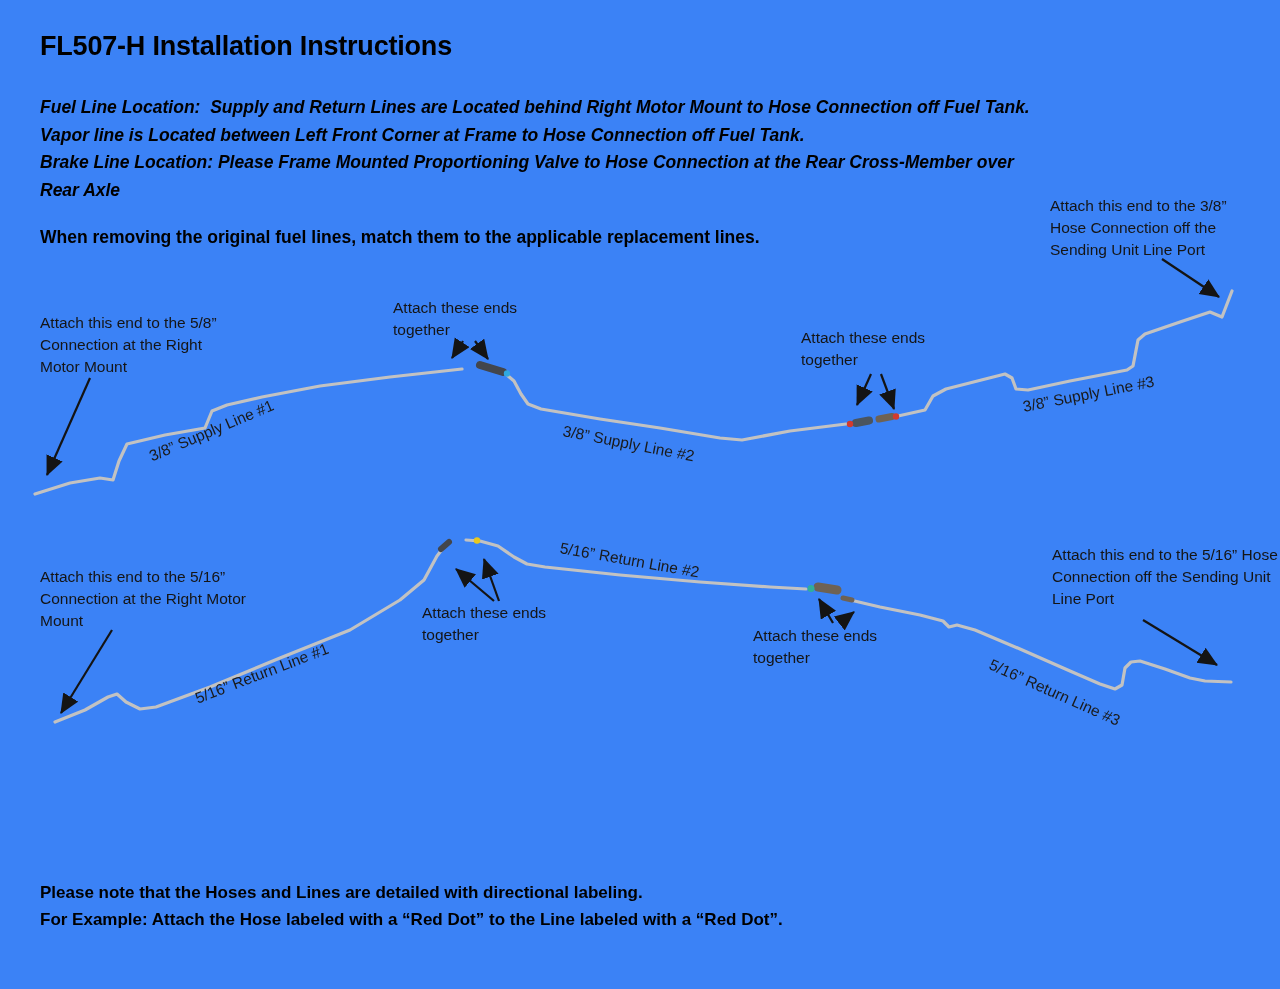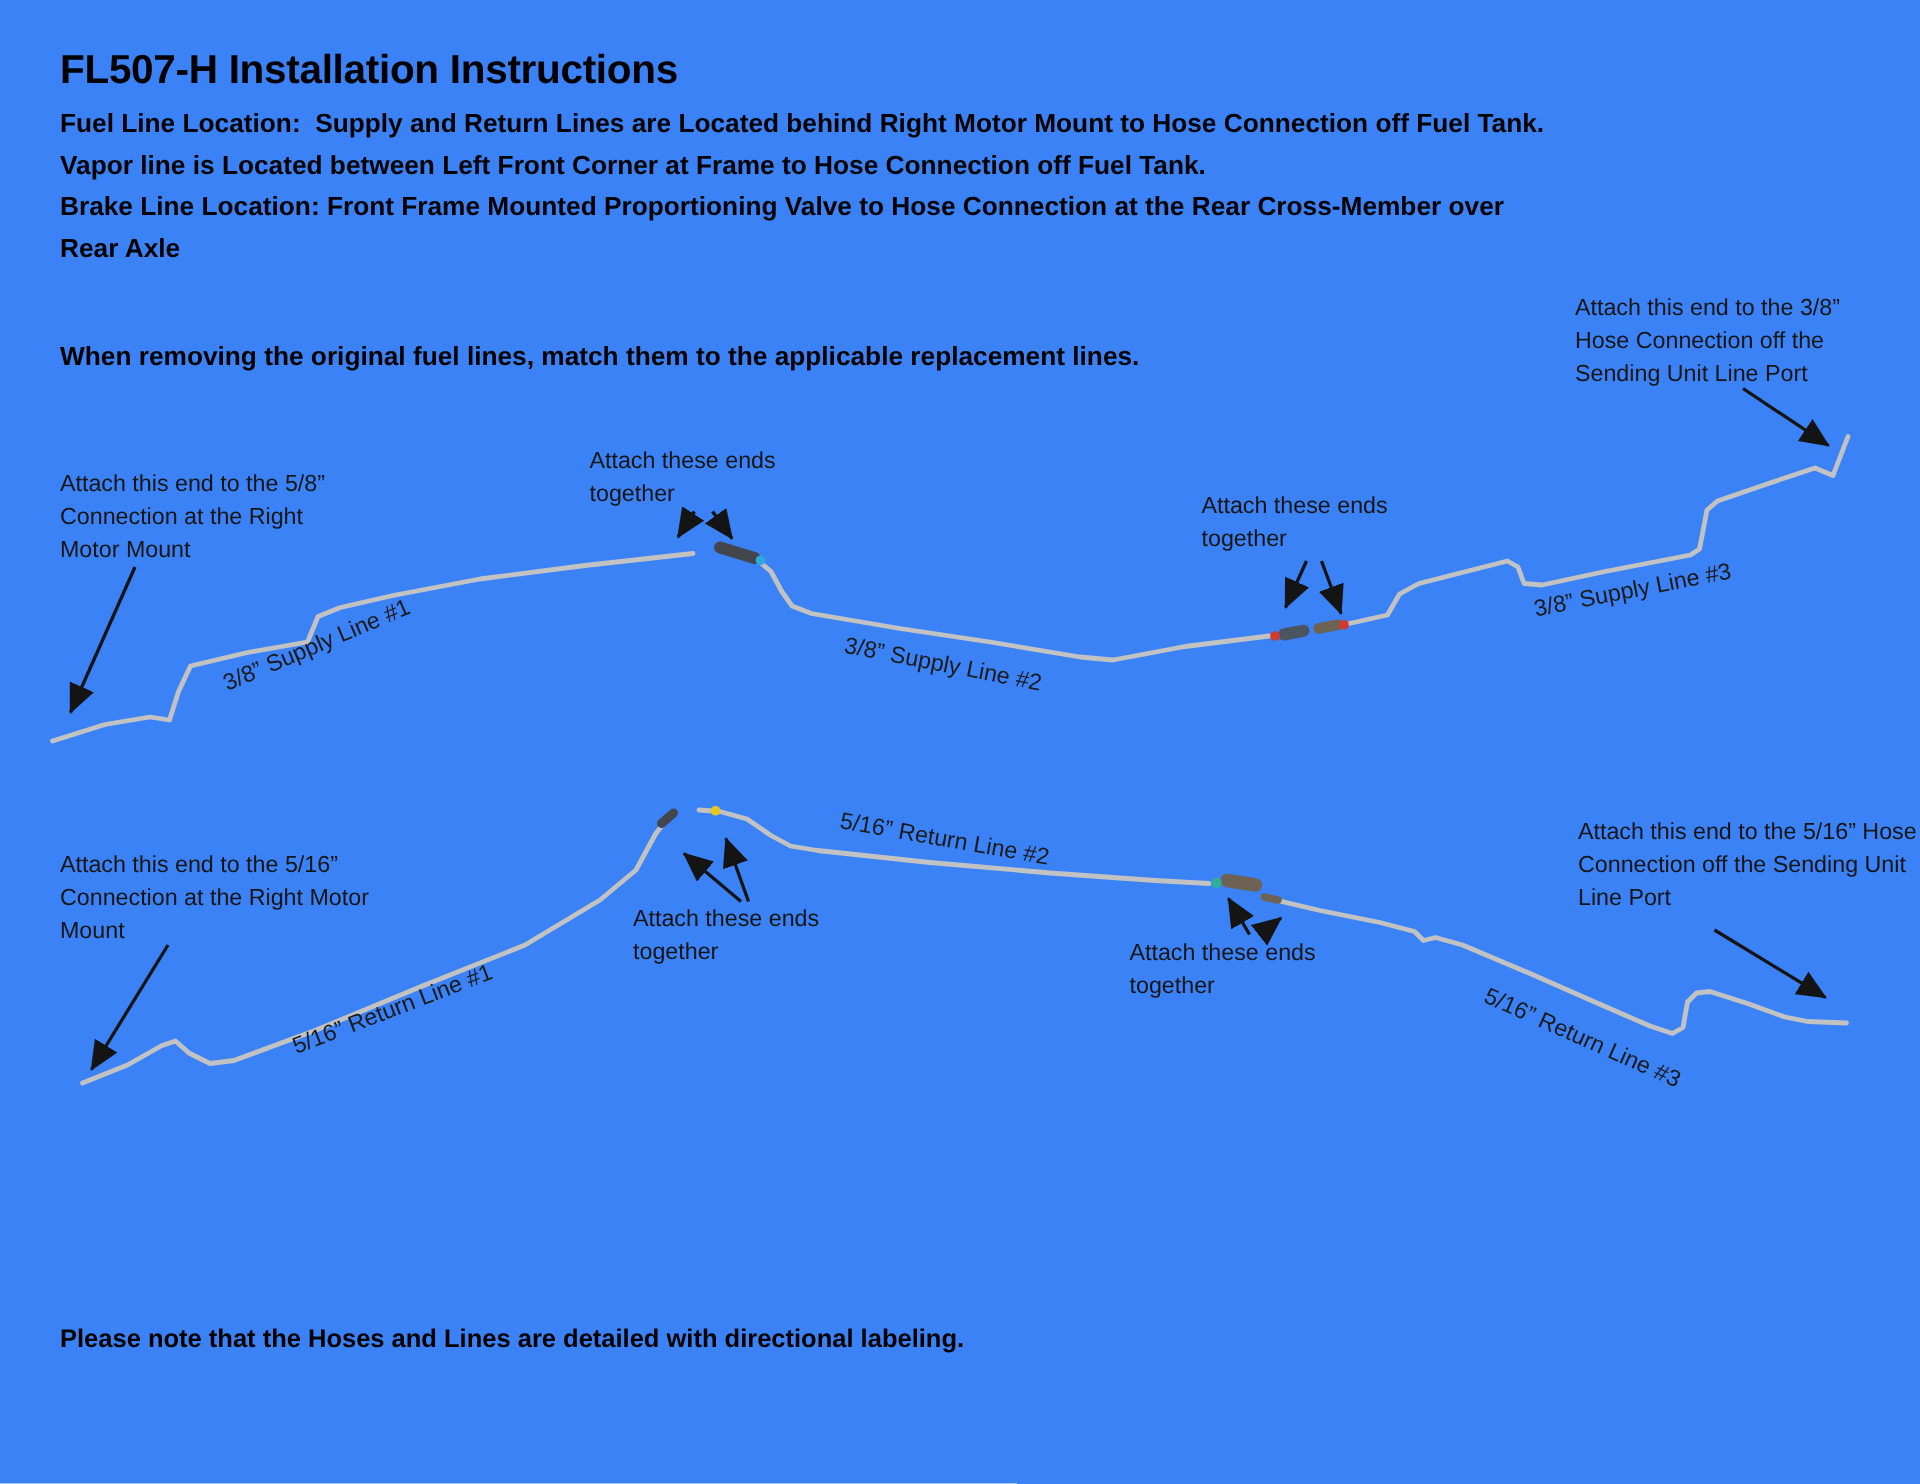--- a/index.html
+++ b/index.html
@@ -83,24 +83,24 @@
       <line x1="494" y1="601" x2="456" y2="569" marker-end="url(#ah)"></line>
       <line x1="499" y1="601" x2="484" y2="559" marker-end="url(#ah)"></line>
       <line x1="833" y1="623" x2="819" y2="599" marker-end="url(#ah)"></line>
       <line x1="840" y1="623" x2="854" y2="612" marker-end="url(#ah)"></line>
       <line x1="1143" y1="620" x2="1217" y2="665" marker-end="url(#ah)"></line>
     </g>
   </svg>
 
   <div class="abs title" style="left:40px;top:31px;">FL507-H Installation Instructions</div>
 
-  <div class="abs" style="left:40px;top:69px;width:1160px;">
+  <div class="abs" style="left:40px;top:94px;width:1160px;font-style:italic;">
     <div class="intro-line">Fuel Line Location:  Supply and Return Lines are Located behind Right Motor Mount to Hose Connection off Fuel Tank.</div>
     <div class="intro-line">Vapor line is Located between Left Front Corner at Frame to Hose Connection off Fuel Tank.</div>
-    <div class="intro-line">Brake Line Location: Front Frame Mounted Proportioning Valve to Hose Connection at the Rear Cross-Member over</div>
+    <div class="intro-line">Brake Line Location: Please Frame Mounted Proportioning Valve to Hose Connection at the Rear Cross-Member over</div>
     <div class="intro-line">Rear Axle</div>
   </div>
 
   <div class="abs instruction" style="left:40px;top:227px;">When removing the original fuel lines, match them to the applicable replacement lines.</div>
 
   <div class="abs callout" style="left:1050px;top:195px;width:200px;">Attach this end to the 3/8” Hose Connection off the Sending Unit Line Port</div>
   <div class="abs callout" style="left:40px;top:312px;width:200px;">Attach this end to the 5/8” Connection at the Right Motor Mount</div>
   <div class="abs callout center" style="left:393px;top:297px;width:150px;">Attach these ends together</div>
   <div class="abs callout center" style="left:801px;top:327px;width:150px;">Attach these ends together</div>
   <div class="abs callout" style="left:40px;top:566px;width:225px;">Attach this end to the 5/16” Connection at the Right Motor Mount</div>
@@ -110,15 +110,16 @@
 
   <div class="abs line-label" style="left:150px;top:448px;transform:rotate(-23deg);">3/8” Supply Line #1</div>
   <div class="abs line-label" style="left:563px;top:422px;transform:rotate(11deg);">3/8” Supply Line #2</div>
   <div class="abs line-label" style="left:1023px;top:398px;transform:rotate(-11deg);">3/8” Supply Line #3</div>
   <div class="abs line-label" style="left:196px;top:690px;transform:rotate(-21deg);">5/16” Return Line #1</div>
   <div class="abs line-label" style="left:560px;top:539px;transform:rotate(10deg);">5/16” Return Line #2</div>
   <div class="abs line-label" style="left:990px;top:655px;transform:rotate(24deg);">5/16” Return Line #3</div>
 
   <div class="abs" style="left:40px;top:879px;width:1100px;">
     <div class="note-line">Please note that the Hoses and Lines are detailed with directional labeling.</div>
+    <div class="note-line">For Example: Attach the Hose labeled with a “Red Dot” to the Line labeled with a “Red Dot”.</div>
   </div>
 
 </div>
 
 </body></html>

